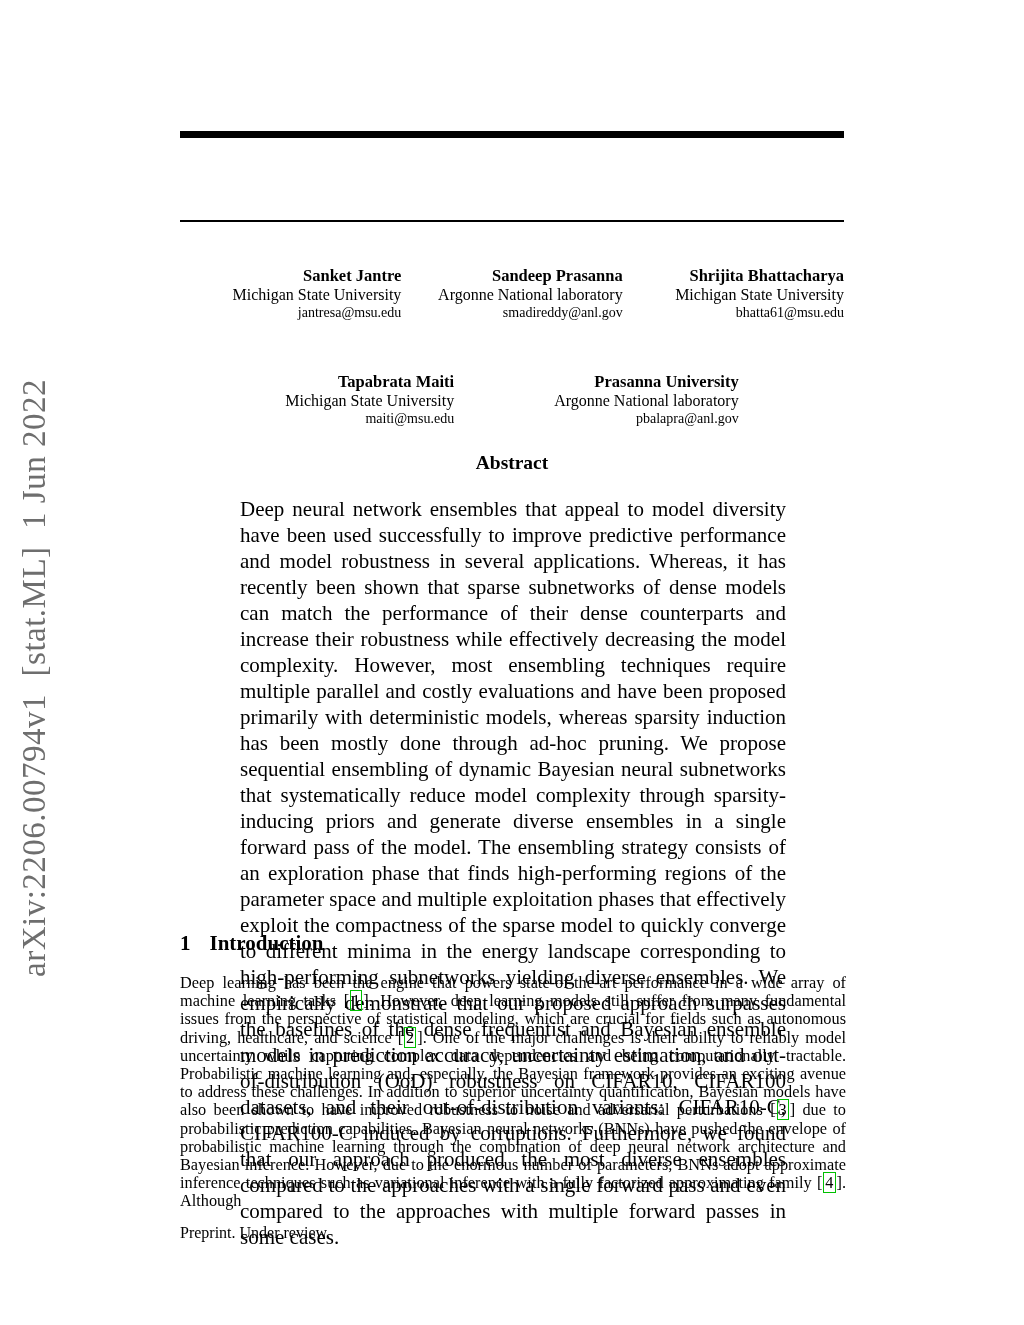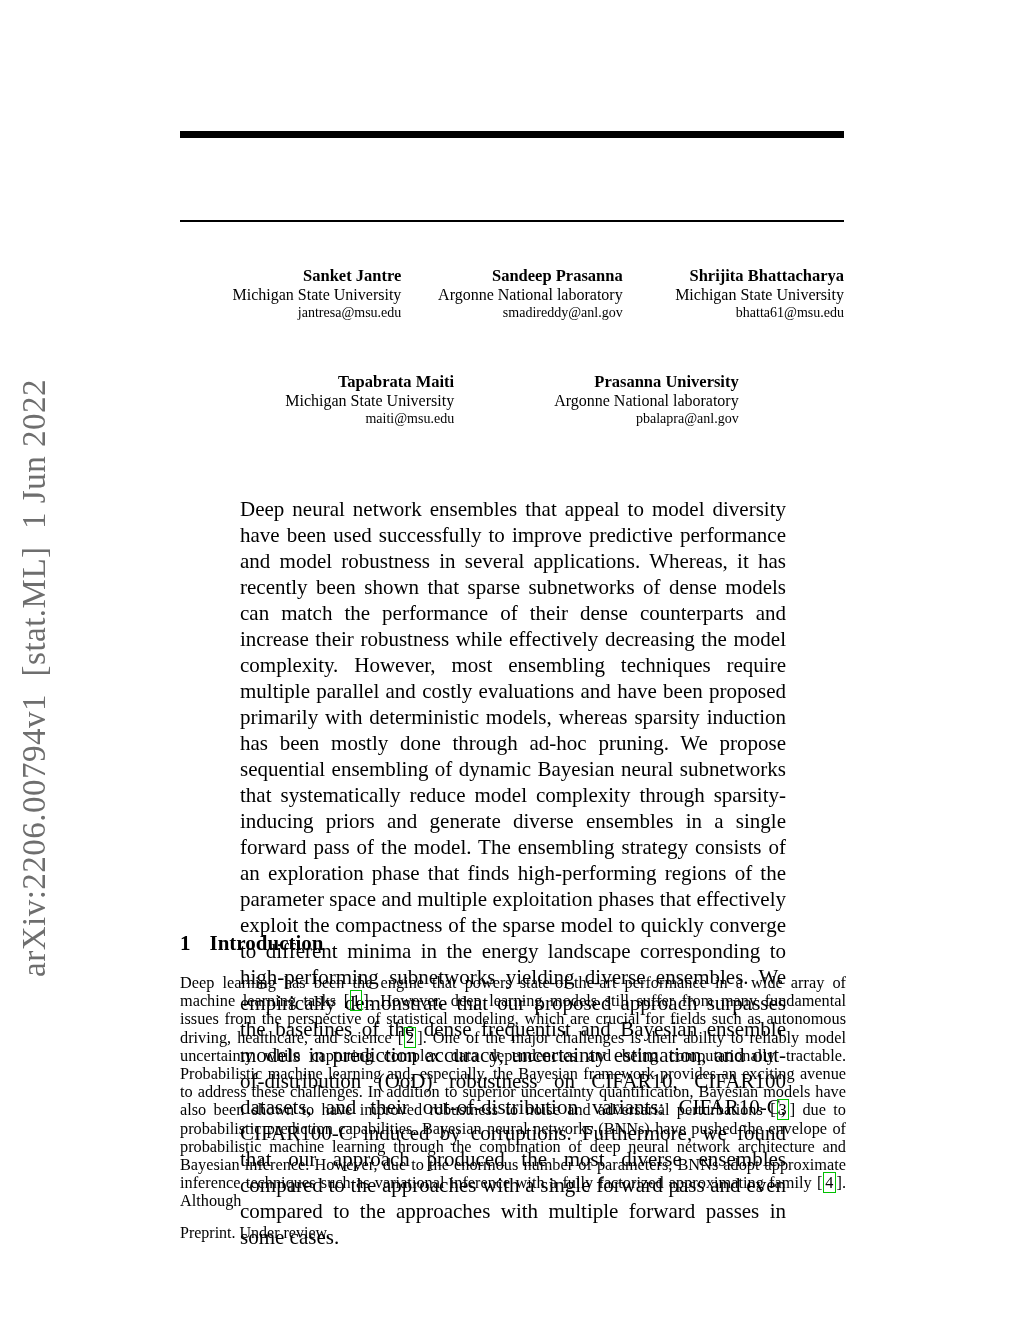--- a/index.html
+++ b/index.html
@@ -92,20 +92,21 @@
       <div class="author-affil">Michigan State University</div>
       <div class="author-email">maiti@msu.edu</div>
     </div>
     <div class="author">
       <div class="author-name">Prasanna University</div>
       <div class="author-affil">Argonne National laboratory</div>
       <div class="author-email">pbalapra@anl.gov</div>
     </div>
   </div>
 
+  <div class="abstract-heading">Abstract</div>
   <p class="abstract-text">Deep neural network ensembles that appeal to model diversity have been used successfully to improve predictive performance and model robustness in several applications. Whereas, it has recently been shown that sparse subnetworks of dense models can match the performance of their dense counterparts and increase their robustness while effectively decreasing the model complexity. However, most ensembling techniques require multiple parallel and costly evaluations and have been proposed primarily with deterministic models, whereas sparsity induction has been mostly done through ad-hoc pruning. We propose sequential ensembling of dynamic Bayesian neural subnetworks that systematically reduce model complexity through sparsity-inducing priors and generate diverse ensembles in a single forward pass of the model. The ensembling strategy consists of an exploration phase that finds high-performing regions of the parameter space and multiple exploitation phases that effectively exploit the compactness of the sparse model to quickly converge to different minima in the energy landscape corresponding to high-performing subnetworks yielding diverse ensembles. We empirically demonstrate that our proposed approach surpasses the baselines of the dense frequentist and Bayesian ensemble models in prediction accuracy, uncertainty estimation, and out-of-distribution (OoD) robustness on CIFAR10, CIFAR100 datasets, and their out-of-distribution variants: CIFAR10-C, CIFAR100-C induced by corruptions. Furthermore, we found that our approach produced the most diverse ensembles compared to the approaches with a single forward pass and even compared to the approaches with multiple forward passes in some cases.</p>
 
   <div class="section-heading">
     <span class="section-number">1</span><span>Introduction</span>
   </div>
 
   <p class="intro-text">Deep learning has been the engine that powers state-of-the-art performance in a wide array of machine learning tasks [<span class="cite">1</span>]. However, deep learning models still suffer from many fundamental issues from the perspective of statistical modeling, which are crucial for fields such as autonomous driving, healthcare, and science [<span class="cite">2</span>]. One of the major challenges is their ability to reliably model uncertainty while capturing complex data dependencies and being computationally tractable. Probabilistic machine learning and, especially, the Bayesian framework provides an exciting avenue to address these challenges. In addition to superior uncertainty quantification, Bayesian models have also been shown to have improved robustness to noise and adversarial perturbations [<span class="cite">3</span>] due to probabilistic prediction capabilities. Bayesian neural networks (BNNs) have pushed the envelope of probabilistic machine learning through the combination of deep neural network architecture and Bayesian inference. However, due to the enormous number of parameters, BNNs adopt approximate inference techniques such as variational inference with a fully factorized approximating family [<span class="cite">4</span>]. Although</p>
 
   <div class="footer">Preprint. Under review.</div>
 

